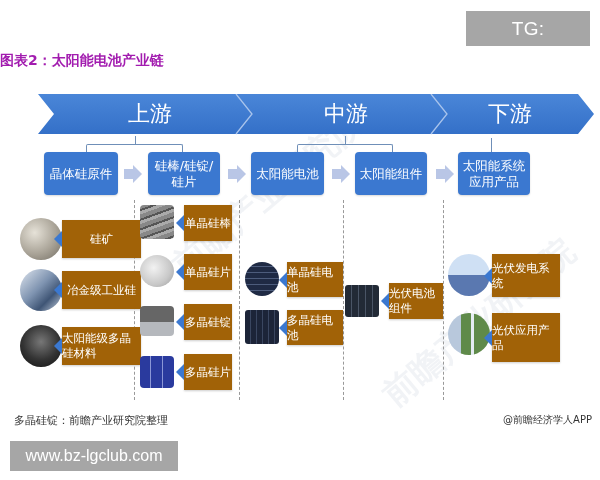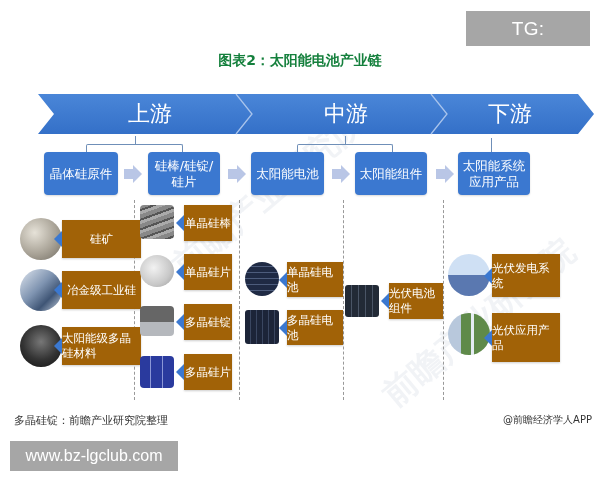--- a/index.html
+++ b/index.html
@@ -5,22 +5,22 @@
   * { box-sizing: border-box; margin: 0; padding: 0; }
   html, body { width: 600px; height: 480px; background: #ffffff; overflow: hidden; }
   body { position: relative; font-family: "DejaVu Sans", sans-serif; color: #222; }
 
   .tg-badge {
     position: absolute; left: 466px; top: 11px; width: 124px; height: 35px;
     background: #a6a6a6; color: #fff; font-family: "Liberation Sans", sans-serif;
     font-size: 19px; line-height: 35px; text-align: center; letter-spacing: 0.2px;
   }
   .title {
-    position: absolute; left: 0; top: 52px; width: 600px; text-align: center;
-    font-size: 14px; font-weight: bold; color: #15803d;
+    position: absolute; left: 0; top: 52px; width: 600px; text-align: left;
+    font-size: 14px; font-weight: bold; color: #a21caf;
   }
 
   
   .banner { position: absolute; left: 0; top: 94px; width: 600px; height: 42px; }
   .banner svg { position: absolute; left: 0; top: 0; }
   .stage-label {
     position: absolute; top: 98px; color: #fff; font-size: 22px; line-height: 32px;
     text-align: center;
   }
 

